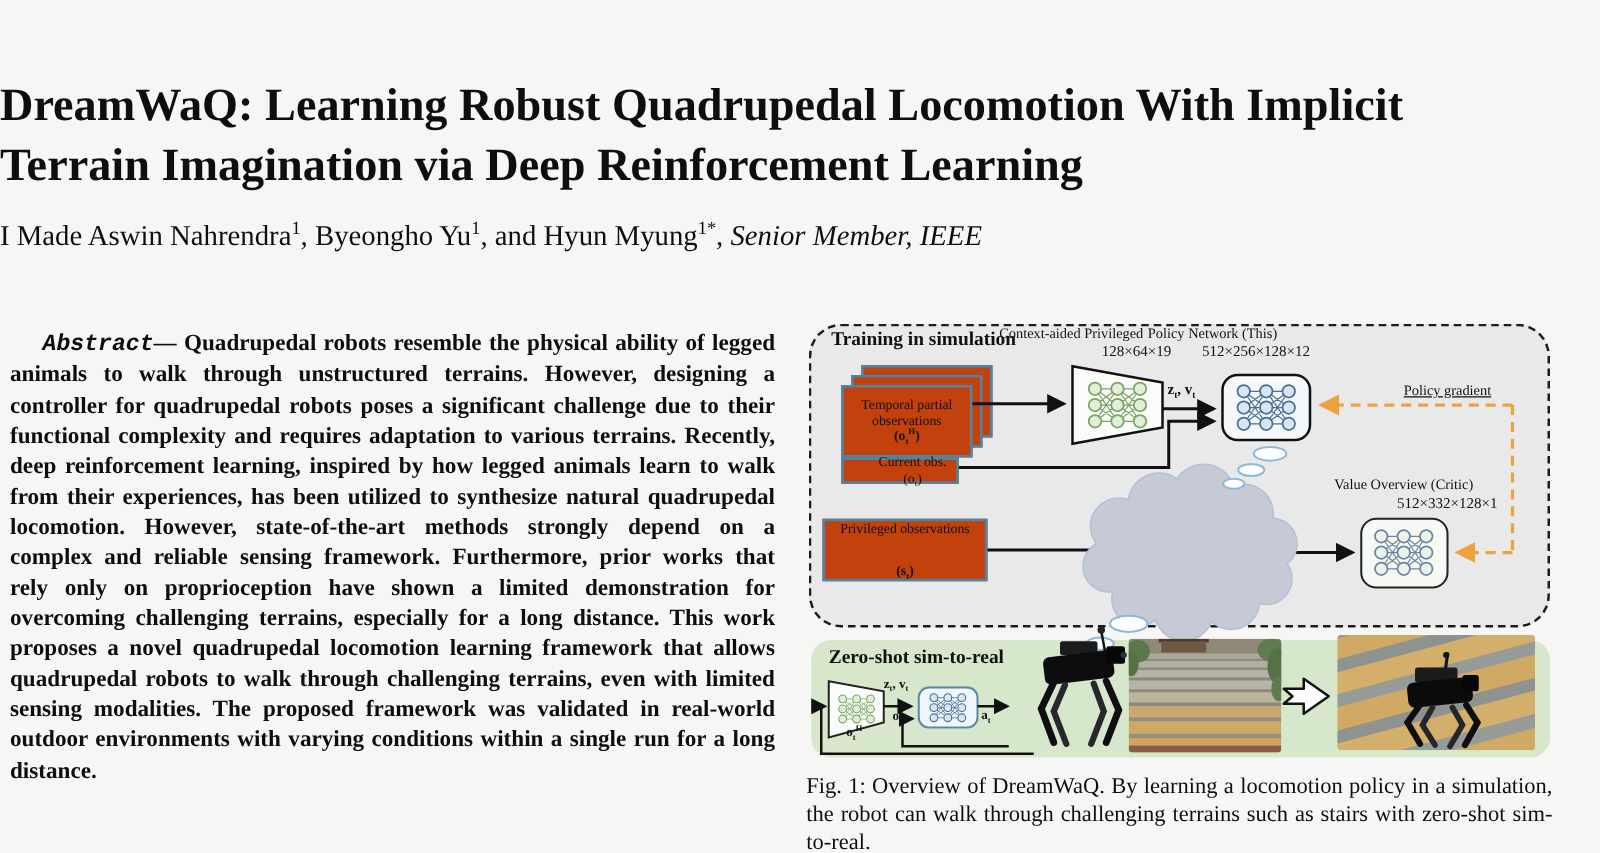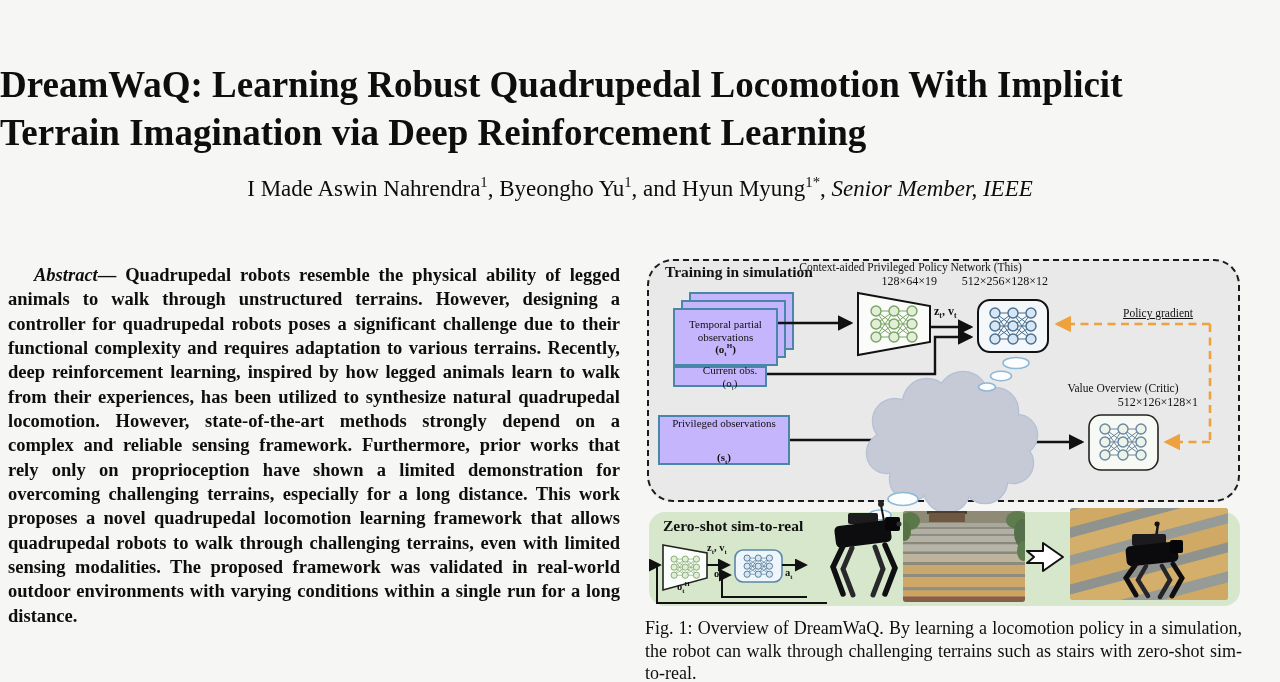--- a/index.html
+++ b/index.html
@@ -2,35 +2,35 @@
 <html><head>
 <meta charset="utf-8">
 <style>
   html,body{margin:0;padding:0;}
   body{width:1280px;height:682px;background:#f6f6f4;position:relative;overflow:hidden;
        font-family:"Liberation Serif","DejaVu Serif",serif;color:#0e0e0e;}
   .abs{position:absolute;}
   
   .title{left:0;top:36px;width:1280px;text-align:left;font-weight:bold;font-size:37px;line-height:48px;}
   .title span{display:block;}
-  .authors{left:0;top:176px;width:1280px;text-align:center;font-size:23px;}
+  .authors{left:0;top:176px;width:1280px;font-size:23px;}
   .authors .it{font-style:italic;}
   sup{font-size:64%;line-height:0;}
   sub{font-size:64%;line-height:0;}
   
   .abstract{left:8px;top:263px;width:612px;font-size:18.5px;font-weight:bold;line-height:24.35px;
             text-align:justify;text-indent:26px;word-spacing:1px;}
-  .ab-lead{font-style:italic;}
+  .ab-lead{font-style:italic;font-family:Liberation Mono, monospace;}
   
   .fig{left:645px;top:253px;width:600px;height:362px;}
   .box{position:absolute;box-sizing:border-box;}
   .train-box{left:2px;top:6px;width:593px;height:243px;background:#e9e9e9;
              border:2px dashed #1c1c1c;border-radius:26px;}
   .zs-box{left:4px;top:259px;width:591px;height:94px;background:#d6e7cb;border-radius:16px;}
-  .obox{position:absolute;box-sizing:border-box;border:2px solid #4a86a8;background:#c4b5fd;
+  .obox{position:absolute;box-sizing:border-box;border:2px solid #4a86a8;background:#c2410c;
         display:flex;flex-direction:column;align-items:center;justify-content:center;
         font-size:11px;line-height:12.5px;text-align:center;color:#111;}
   .fig svg{position:absolute;left:0;top:0;pointer-events:none;}
   .flabel{position:absolute;color:#111;}
   .sec-label{font-size:15.5px;font-weight:bold;}
   .net-title{font-size:11.5px;line-height:14px;text-align:center;}
   .net-dims{font-size:12px;line-height:15px;text-align:right;}
   .math{font-weight:bold;}
   .small-math{font-size:10.5px;font-weight:bold;}
   
@@ -285,21 +285,21 @@
       <div>Context-aided Privileged</div>
       <div class="net-dims">128×64×19</div>
     </div>
     <div class="flabel net-title" style="left:247px;top:7px;width:156px;">
       <div>Policy Network (This)</div>
       <div class="net-dims">512×256×128×12</div>
     </div>
     <div class="flabel net-title" style="left:478px;top:53px;text-decoration:underline;">Policy gradient</div>
     <div class="flabel net-title" style="left:403px;top:128px;width:150px;">
       <div>Value Overview (Critic)</div>
-      <div class="net-dims">512×126×128×1</div>
+      <div class="net-dims">512×332×128×1</div>
     </div>
     <div class="flabel math" style="left:289px;top:51px;font-size:12px;">z<sub>t</sub>, v<sub>t</sub></div>
 
     <div class="flabel sec-label" style="left:18px;top:264px;">Zero-shot sim-to-real</div>
     <div class="flabel small-math" style="left:62px;top:289px;">z<sub>t</sub>, v<sub>t</sub></div>
     <div class="flabel small-math" style="left:69px;top:315px;">o<sub>t</sub></div>
     <div class="flabel small-math" style="left:32px;top:328px;">o<sub>t</sub><sup>H</sup></div>
     <div class="flabel small-math" style="left:140px;top:314px;">a<sub>t</sub></div>
   </figure>
 

